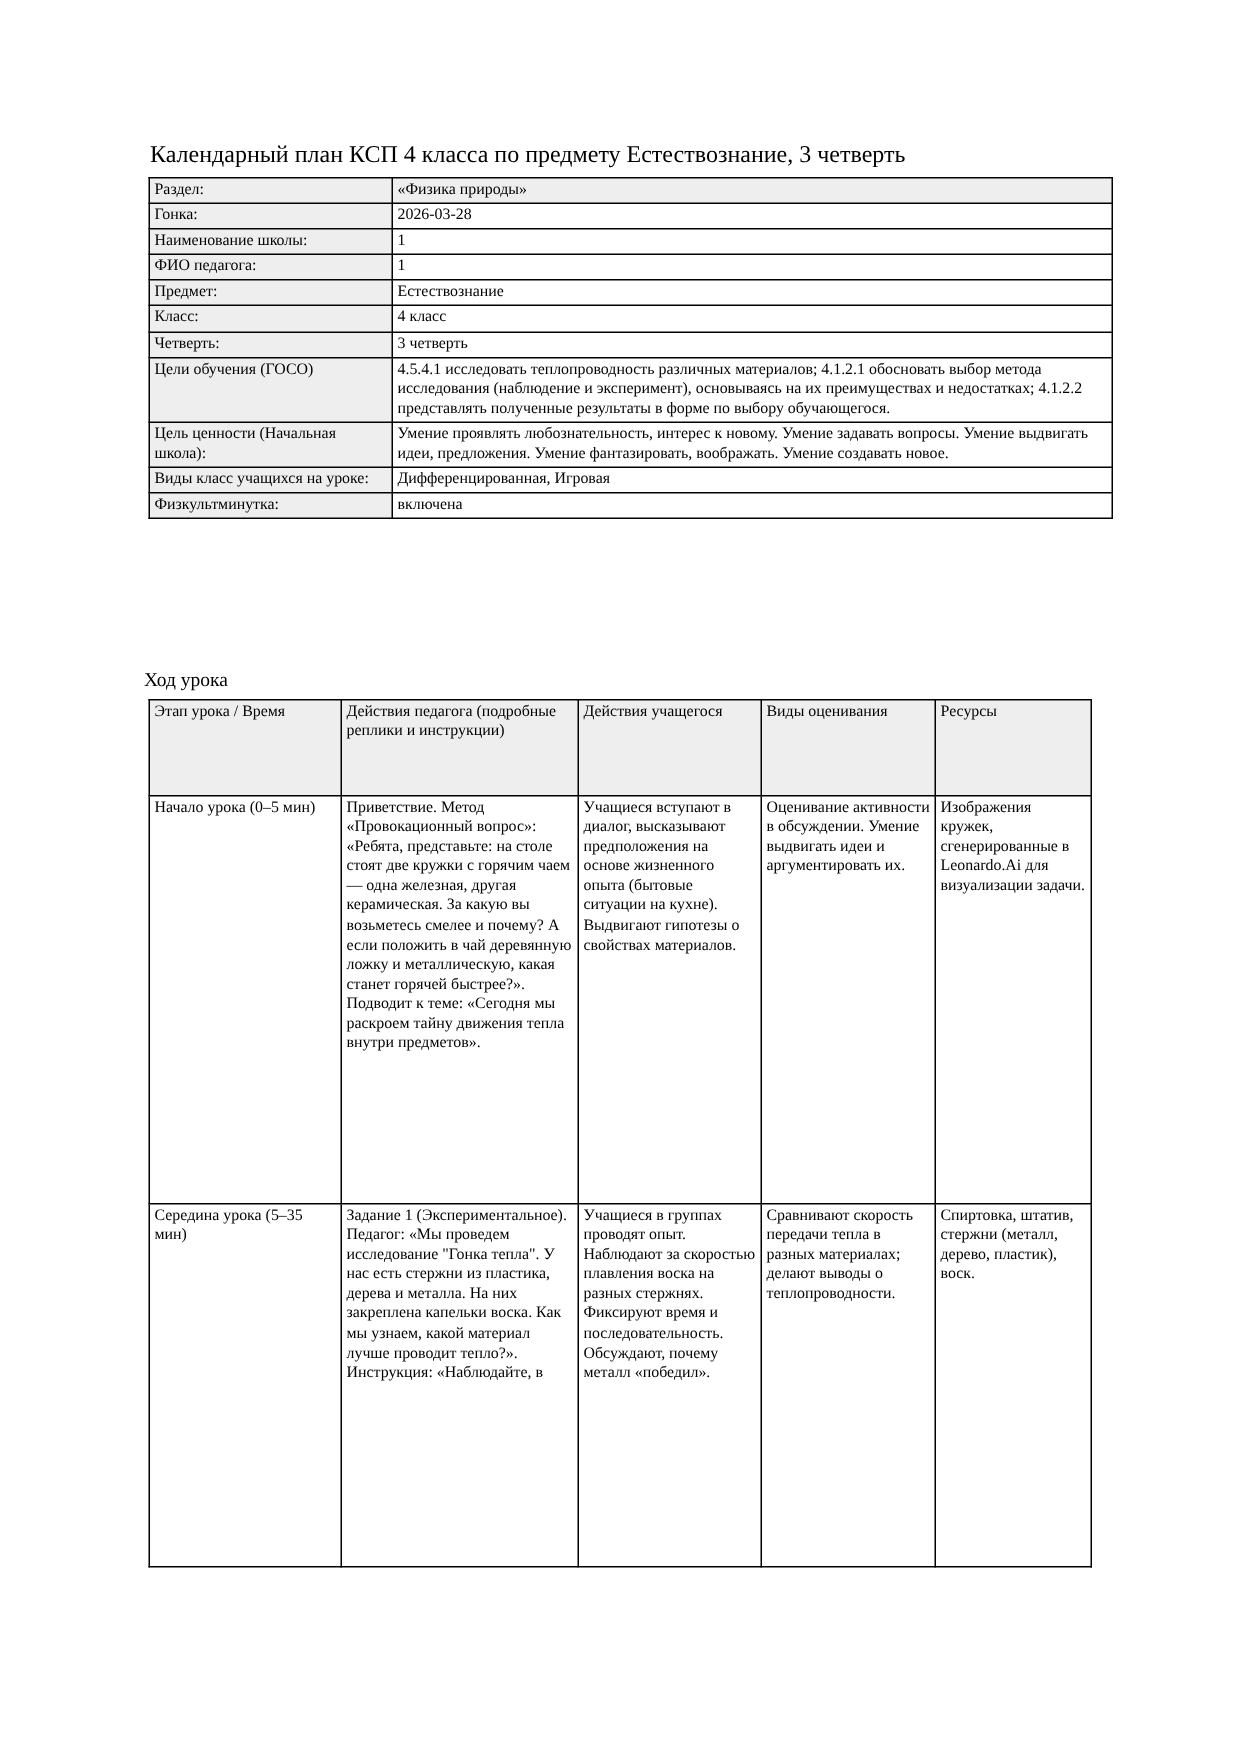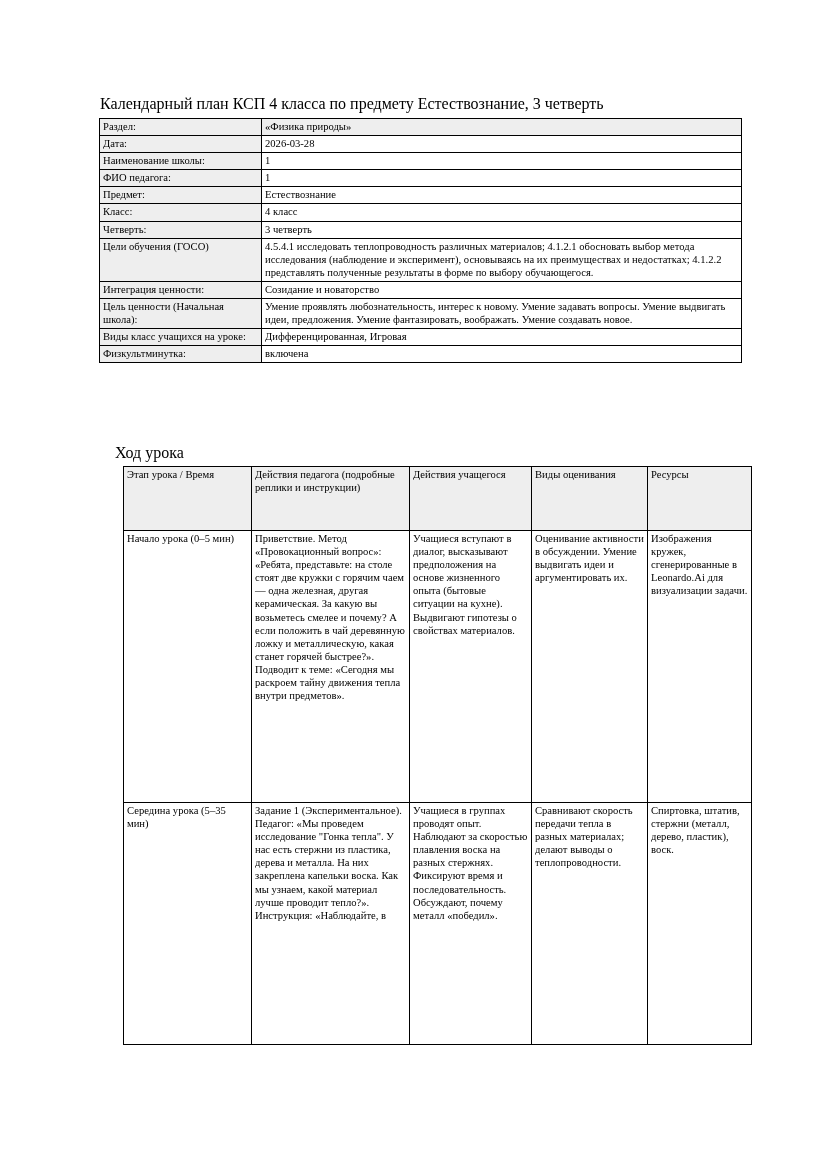--- a/index.html
+++ b/index.html
@@ -25,22 +25,22 @@
   .doc-title {
     position: absolute;
     left: 100px;
     top: 97px;
     font-size: 16px;
     line-height: 14px;
     white-space: nowrap;
   }
   .section-label {
     position: absolute;
-    left: 115px;
-    font-size: 16px;
+    left: 96px;
+    font-size: 13px;
     line-height: 14px;
     white-space: nowrap;
   }
   #hod-uroka { top: 446px; }
 
   table.doc-table {
     position: absolute;
     border-collapse: collapse;
     table-layout: fixed;
     font-size: 10.6px;
@@ -69,21 +69,20 @@
   }
   #info-table tr.shaded td.v {
     background: #eeeeee;
   }
 
   
   #flow-table {
     left: 99px;
     top: 466px;
     width: 628px;
-    margin-left: 24px;
   }
   #flow-table col.c0 { width: 128px; }
   #flow-table col.c1 { width: 158px; }
   #flow-table col.c2 { width: 122px; }
   #flow-table col.c3 { width: 116px; }
   #flow-table col.c4 { width: 104px; }
   #flow-table tr.head td {
     background: #eeeeee;
     height: 60px;
   }
@@ -107,21 +106,21 @@
 
   <div class="doc-title">Календарный план КСП 4 класса по предмету Естествознание, 3 четверть</div>
 
   <table id="info-table" class="doc-table">
     <tbody>
         <tr class="shaded">
           <td class="k">Раздел:</td>
           <td class="v">«Физика природы»</td>
         </tr>
         <tr>
-          <td class="k">Дата:</td>
+          <td class="k">Гонка:</td>
           <td class="v">2026-03-28</td>
         </tr>
         <tr>
           <td class="k">Наименование школы:</td>
           <td class="v">1</td>
         </tr>
         <tr>
           <td class="k">ФИО педагога:</td>
           <td class="v">1</td>
         </tr>
@@ -133,24 +132,20 @@
           <td class="k">Класс:</td>
           <td class="v">4 класс</td>
         </tr>
         <tr>
           <td class="k">Четверть:</td>
           <td class="v">3 четверть</td>
         </tr>
         <tr>
           <td class="k">Цели обучения (ГОСО)</td>
           <td class="v">4.5.4.1 исследовать теплопроводность различных материалов; 4.1.2.1 обосновать выбор метода исследования (наблюдение и эксперимент), основываясь на их преимуществах и недостатках; 4.1.2.2 представлять полученные результаты в форме по выбору обучающегося.</td>
-        </tr>
-        <tr>
-          <td class="k">Интеграция ценности:</td>
-          <td class="v">Созидание и новаторство</td>
         </tr>
         <tr>
           <td class="k">Цель ценности (Начальная школа):</td>
           <td class="v">Умение проявлять любознательность, интерес к новому. Умение задавать вопросы. Умение выдвигать идеи, предложения. Умение фантазировать, воображать. Умение создавать новое.</td>
         </tr>
         <tr>
           <td class="k">Виды класс учащихся на уроке:</td>
           <td class="v">Дифференцированная, Игровая</td>
         </tr>
         <tr>

